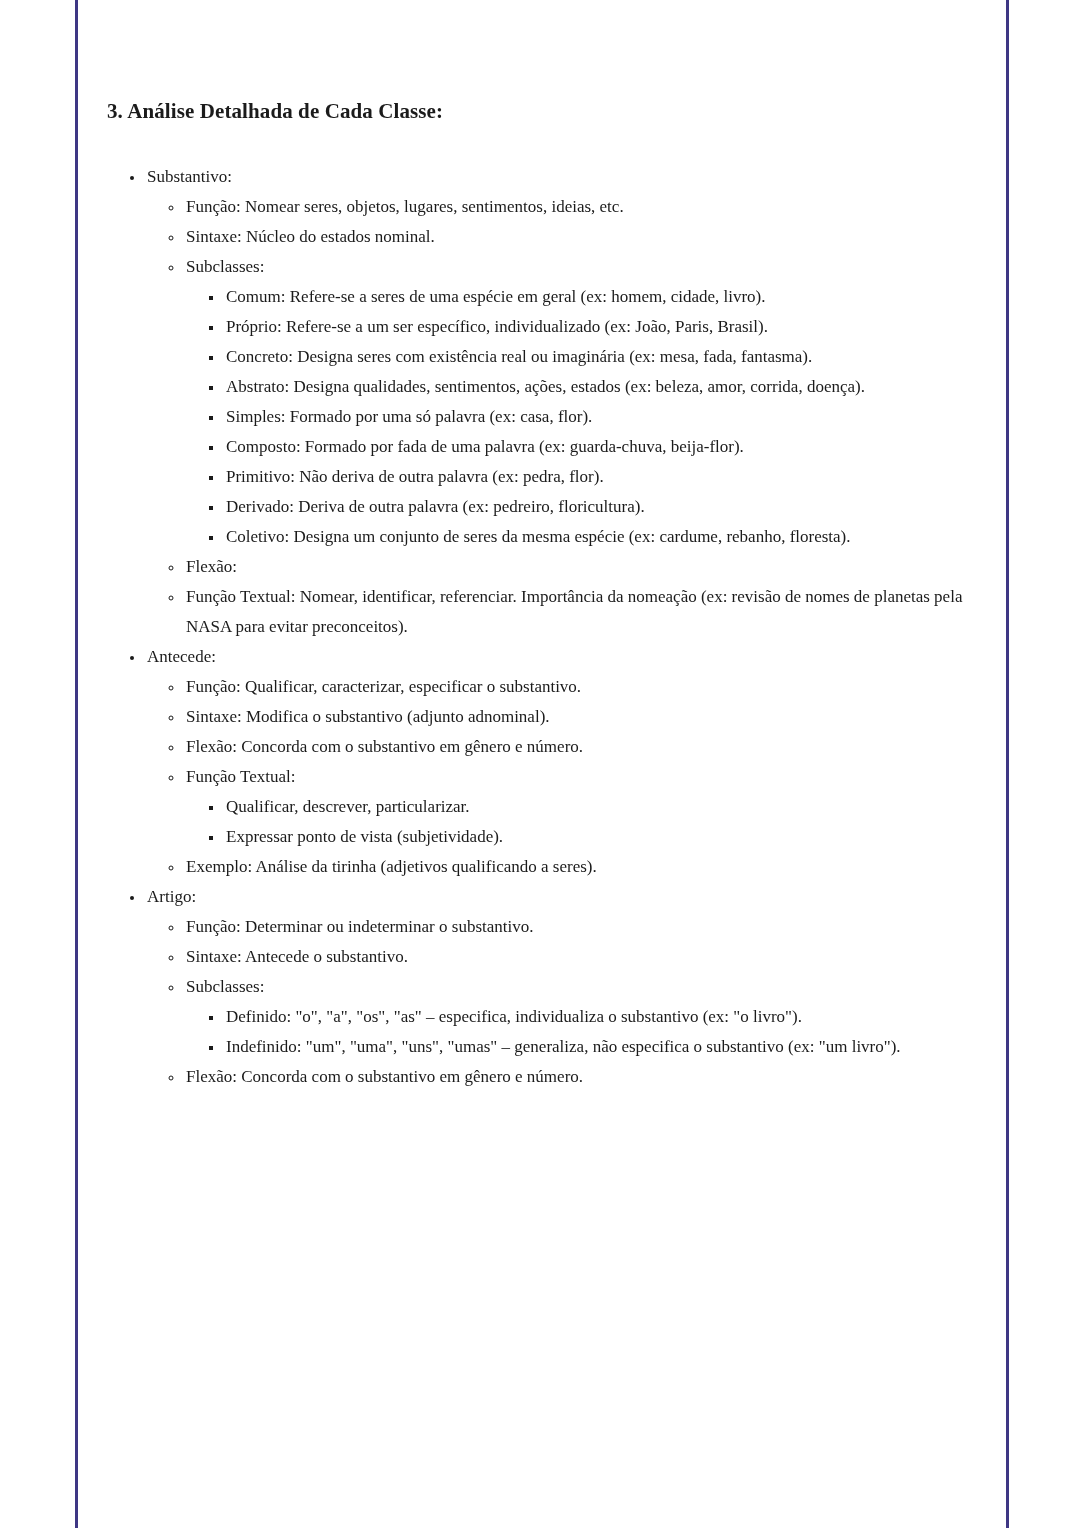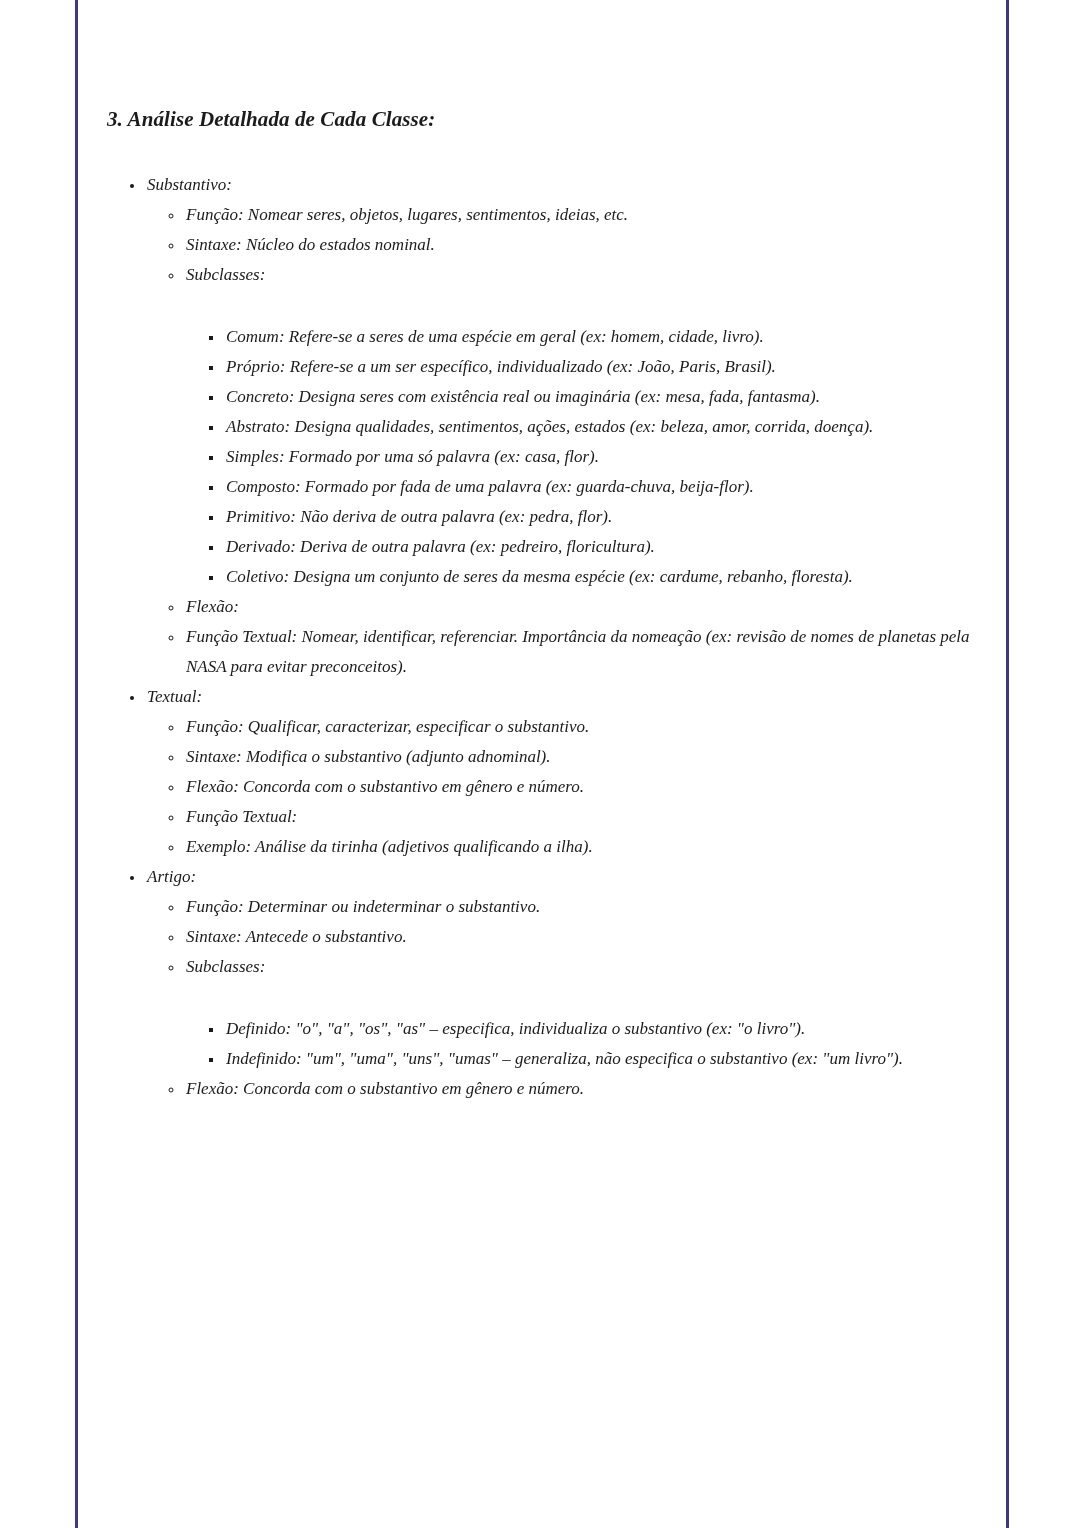--- a/index.html
+++ b/index.html
@@ -17,36 +17,35 @@
     top: 0;
     bottom: 0;
     left: 75px;
     right: 71px;
     border-left: 3px solid var(--accent, #3e3784);
     border-right: 3px solid var(--accent, #3e3784);
     pointer-events: none;
   }
   .content {
     position: absolute;
-    top: 106px;
+    top: 98px;
     left: 107px;
     width: 882px;
-    font-style: italic;
   }
   .heading {
     font-size: 21px;
     font-weight: bold;
     line-height: 26px;
     margin-bottom: 38px;
     letter-spacing: 0.1px;
   }
   ul { list-style-position: outside; }
   ul.l1 { list-style-type: disc;   padding-left: 38px; }
   ul.l2 { list-style-type: circle; padding-left: 37px; }
-  ul.l3 { list-style-type: square; padding-left: 38px; margin-top: 32px; }
+  ul.l3 { list-style-type: square; padding-left: 38px; }
   li {
     font-size: 17px;
     line-height: 30px;
     padding-left: 2px;
   }
   li::marker { font-size: 15px; color: #1b1b1b; }
 </style>
 </head>
 <body style="--accent: #3e3784; background: rgb(255, 255, 255); color: rgb(27, 27, 27);">
 
@@ -66,26 +65,29 @@
                 <li><span>Abstrato: Designa qualidades, sentimentos, ações, estados (ex: beleza, amor, corrida, doença).</span></li>
                 <li><span>Simples: Formado por uma só palavra (ex: casa, flor).</span></li>
                 <li><span>Composto: Formado por fada de uma palavra (ex: guarda-chuva, beija-flor).</span></li>
                 <li><span>Primitivo: Não deriva de outra palavra (ex: pedra, flor).</span></li>
                 <li><span>Derivado: Deriva de outra palavra (ex: pedreiro, floricultura).</span></li>
                 <li><span>Coletivo: Designa um conjunto de seres da mesma espécie (ex: cardume, rebanho, floresta).</span></li>
               </ul></li>
             <li><span>Flexão:</span></li>
             <li><span>Função Textual: Nomear, identificar, referenciar. Importância da nomeação (ex: revisão de nomes de planetas pela NASA para evitar preconceitos).</span></li>
           </ul></li>
-        <li><span>Textual:</span><ul class="l2">
+        <li><span>Antecede:</span><ul class="l2">
             <li><span>Função: Qualificar, caracterizar, especificar o substantivo.</span></li>
             <li><span>Sintaxe: Modifica o substantivo (adjunto adnominal).</span></li>
             <li><span>Flexão: Concorda com o substantivo em gênero e número.</span></li>
-            <li><span>Função Textual:</span></li>
-            <li><span>Exemplo: Análise da tirinha (adjetivos qualificando a ilha).</span></li>
+            <li><span>Função Textual:</span><ul class="l3">
+                <li><span>Qualificar, descrever, particularizar.</span></li>
+                <li><span>Expressar ponto de vista (subjetividade).</span></li>
+              </ul></li>
+            <li><span>Exemplo: Análise da tirinha (adjetivos qualificando a seres).</span></li>
           </ul></li>
         <li><span>Artigo:</span><ul class="l2">
             <li><span>Função: Determinar ou indeterminar o substantivo.</span></li>
             <li><span>Sintaxe: Antecede o substantivo.</span></li>
             <li><span>Subclasses:</span><ul class="l3">
                 <li><span>Definido: "o", "a", "os", "as" – especifica, individualiza o substantivo (ex: "o livro").</span></li>
                 <li><span>Indefinido: "um", "uma", "uns", "umas" – generaliza, não especifica o substantivo (ex: "um livro").</span></li>
               </ul></li>
             <li><span>Flexão: Concorda com o substantivo em gênero e número.</span></li>
           </ul></li>

